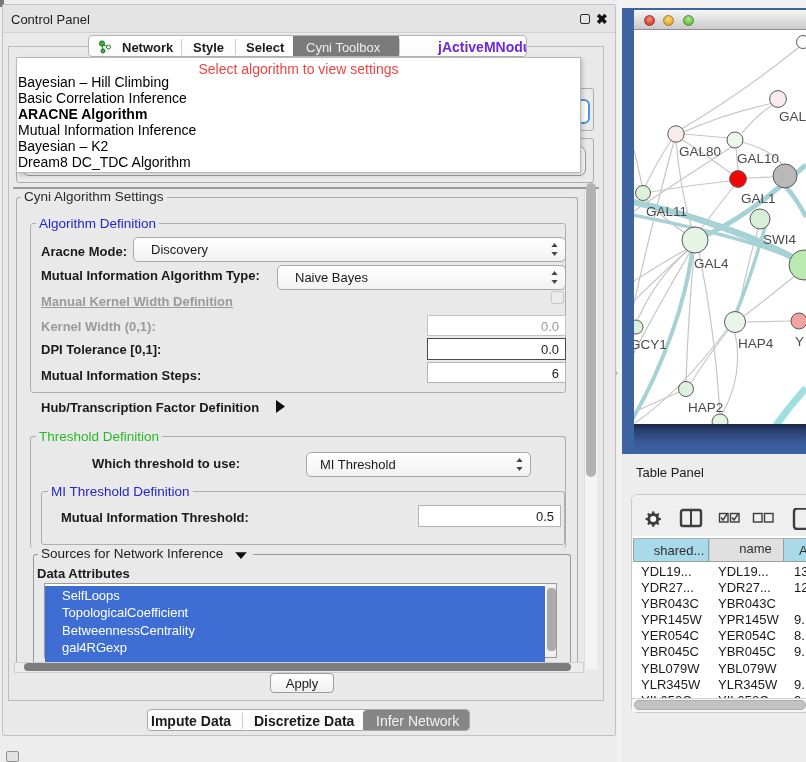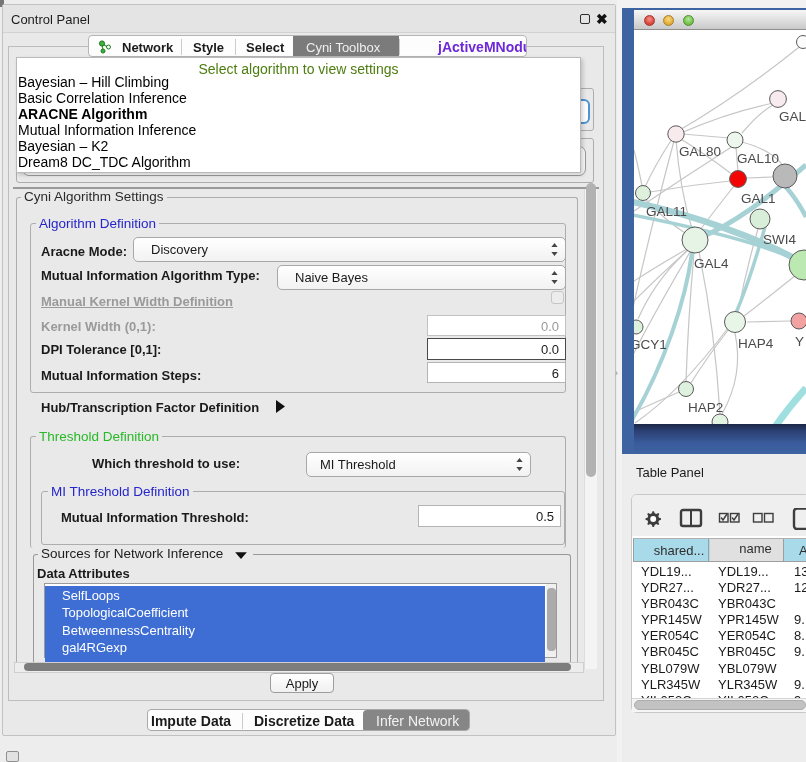--- a/index.html
+++ b/index.html
@@ -264,15 +264,15 @@
   <div class="abs" style="left:166px;top:6px;color:#2e2e2e;">A</div>
   <div class="abs" style="left:8px;top:27px;line-height:16.1px;">YDL19...<br>YDR27...<br>YBR043C<br>YPR145W<br>YER054C<br>YBR045C<br>YBL079W<br>YLR345W<br>YIL052C</div>
   <div class="abs" style="left:85px;top:27px;line-height:16.1px;">YDL19...<br>YDR27...<br>YBR043C<br>YPR145W<br>YER054C<br>YBR045C<br>YBL079W<br>YLR345W<br>YIL052C</div>
   <div class="abs" style="left:161px;top:27px;line-height:16.1px;">13<br>12<br><br>9.<br>8.<br>9.<br><br>9.<br>9.</div>
 </div>
 
 <div class="abs" style="left:632px;top:698px;width:174px;height:14px;background:#f5f5f5;border-top:1px solid #d5d5d5;"></div>
 <div class="abs" style="left:634px;top:700px;width:172px;height:10px;background:#c2c2c2;border-radius:5px;border:1px solid #adadad;"></div>
 
 <div class="abs" style="left:16px;top:57px;width:565px;height:116px;background:#ffffff;border:1px solid #b9b9b9;box-shadow:2px 2px 4px rgba(0,0,0,0.18);z-index:50;">
-  <div class="abs" style="left:0;top:3px;width:100%;text-align:center;color:#4d7c0f;font-size:14px;">Select algorithm to view settings</div>
+  <div class="abs" style="left:0;top:3px;width:100%;text-align:center;color:#ef4444;font-size:14px;">Select algorithm to view settings</div>
   <div class="abs" style="left:1px;top:16px;font-size:14px;line-height:16px;color:#000;">Bayesian – Hill Climbing<br>Basic Correlation Inference<br><span class="bold">ARACNE Algorithm</span><br>Mutual Information Inference<br>Bayesian – K2<br>Dream8 DC_TDC Algorithm</div>
 </div>
 
 </body></html>

